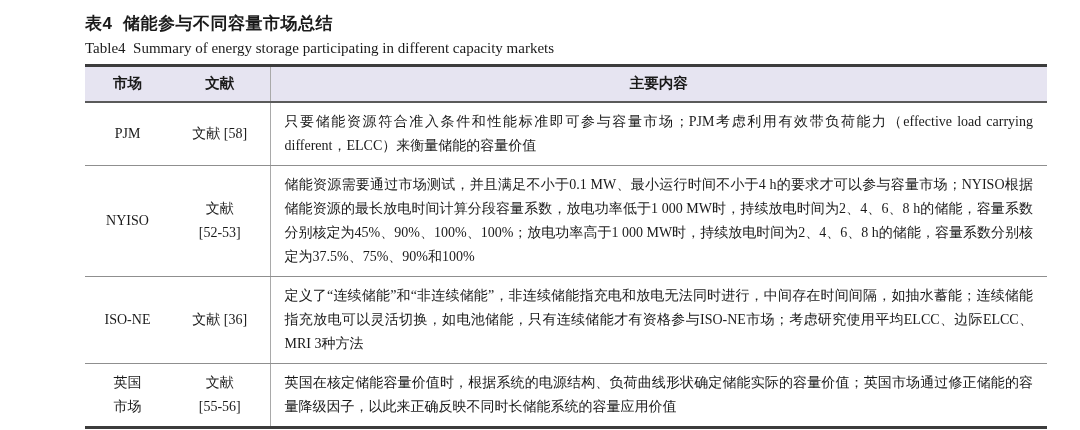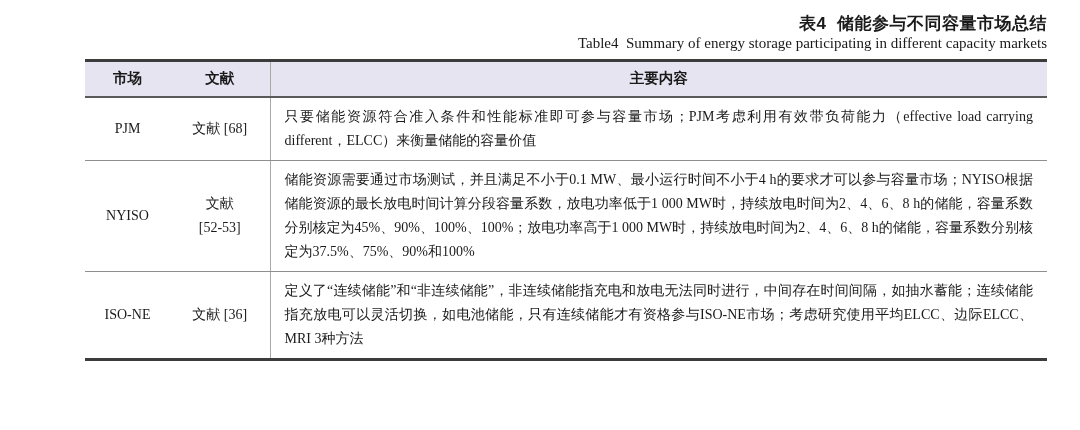--- a/index.html
+++ b/index.html
@@ -9,27 +9,27 @@
     --border-gray:#8f8f8f;
     --rule-light:#a9a9a9;
     --text:#1a1a1a;
   }
   html,body{margin:0;padding:0;}
   body{
     width:1080px;height:430px;overflow:hidden;background:#ffffff;
     font-family:"Liberation Serif", serif;color:var(--text);
   }
   .page{width:1080px;height:430px;position:relative;}
-  .caption{width:962px;margin:12px 0 0 85px;text-align:right;}
+  .caption{width:962px;margin:12px 0 0 85px;text-align:left;}
   .caption-zh{
     font-family:"Liberation Sans", sans-serif;font-weight:bold;
     font-size:17px;letter-spacing:0.5px;white-space:pre-wrap;
   }
   .caption-en{
-    font-family:"Liberation Serif", serif;font-size:15px;
+    font-family:"Liberation Serif", serif;font-size:15px;margin-top:5px;
     white-space:pre-wrap;
   }
   table.summary{
     border-collapse:collapse;table-layout:fixed;width:962px;margin:7px 0 0 85px;
     border-top:3px solid var(--border-dark);
     border-bottom:3px solid var(--border-dark);
   }
   thead tr{background:var(--header-bg);height:36px;}
   th{
     font-family:"Liberation Sans", sans-serif;font-weight:bold;font-size:14.5px;
@@ -70,29 +70,36 @@
     <thead>
       <tr>
         <th>市场</th>
         <th>文献</th>
         <th class="v-rule">主要内容</th>
       </tr>
     </thead>
     <tbody>
         <tr>
           <td class="c-market">PJM</td>
-          <td class="c-ref">文献 [68]</td>
+          <td class="c-ref">文献 [58]</td>
           <td class="c-content v-rule">只要储能资源符合准入条件和性能标准即可参与容量市场；PJM考虑利用有效带负荷能力（effective load carrying different，ELCC）来衡量储能的容量价值</td>
         </tr>
         <tr>
           <td class="c-market">NYISO</td>
           <td class="c-ref">文献
 [52-53]</td>
           <td class="c-content v-rule">储能资源需要通过市场测试，并且满足不小于0.1 MW、最小运行时间不小于4 h的要求才可以参与容量市场；NYISO根据储能资源的最长放电时间计算分段容量系数，放电功率低于1 000 MW时，持续放电时间为2、4、6、8 h的储能，容量系数分别核定为45%、90%、100%、100%；放电功率高于1 000 MW时，持续放电时间为2、4、6、8 h的储能，容量系数分别核定为37.5%、75%、90%和100%</td>
         </tr>
         <tr>
           <td class="c-market">ISO-NE</td>
           <td class="c-ref">文献 [36]</td>
           <td class="c-content v-rule">定义了“连续储能”和“非连续储能”，非连续储能指充电和放电无法同时进行，中间存在时间间隔，如抽水蓄能；连续储能指充放电可以灵活切换，如电池储能，只有连续储能才有资格参与ISO-NE市场；考虑研究使用平均ELCC、边际ELCC、MRI 3种方法</td>
         </tr>
+        <tr>
+          <td class="c-market">英国
+市场</td>
+          <td class="c-ref">文献
+[55-56]</td>
+          <td class="c-content v-rule">英国在核定储能容量价值时，根据系统的电源结构、负荷曲线形状确定储能实际的容量价值；英国市场通过修正储能的容量降级因子，以此来正确反映不同时长储能系统的容量应用价值</td>
+        </tr>
       </tbody>
   </table>
 </div>
 
 </body></html>

